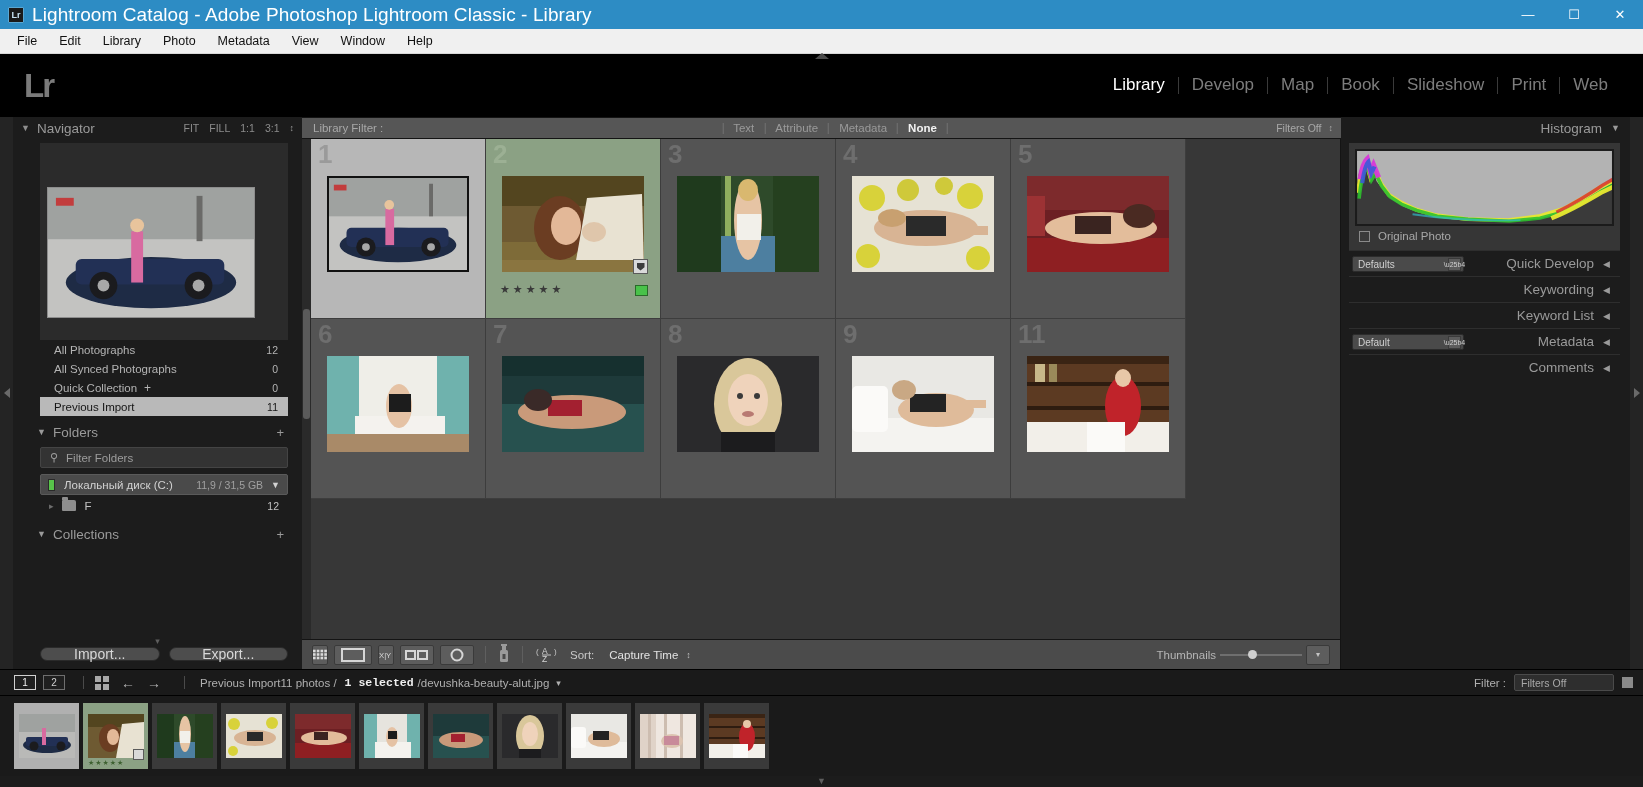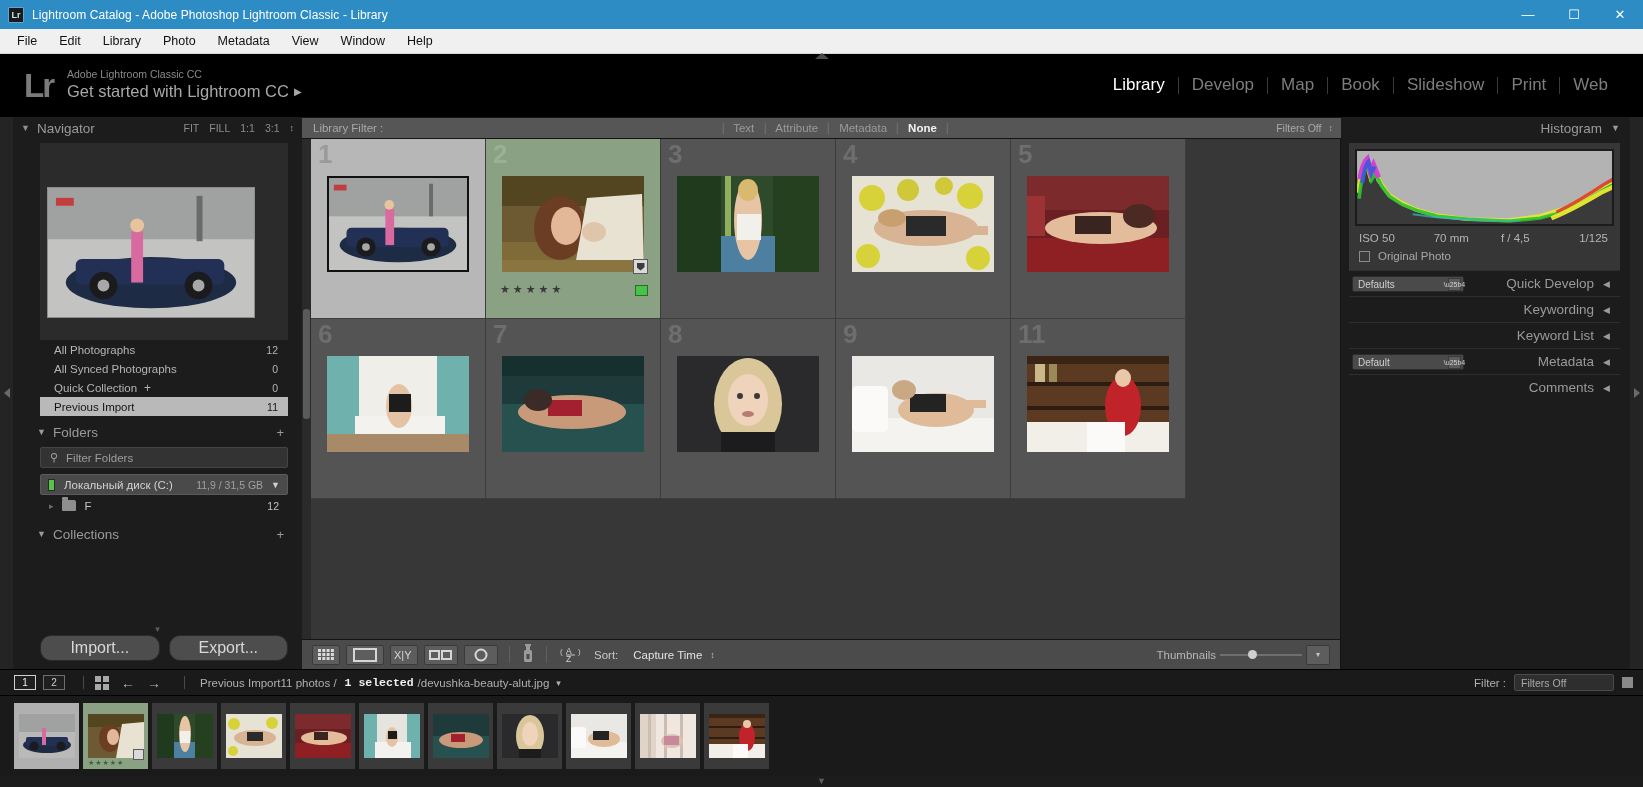--- a/index.html
+++ b/index.html
@@ -15,21 +15,21 @@
   .titlebar {
     height:29px; background:#2d8cc4; display:flex; align-items:center;
     color:#fff; flex:0 0 29px; position:relative;
   }
   .lr-badge {
     width:16px; height:16px; margin-left:8px; margin-right:8px;
     background:#1a1a1a; color:#c8e4f5; font-size:9px; font-weight:bold;
     display:flex; align-items:center; justify-content:center; border-radius:1px;
     border:1px solid #5aa8d4;
   }
-  .title-text { font-size:12px; letter-spacing:.1px; }
+  .title-text { font-size:19px; letter-spacing:.1px; }
   .win-buttons { position:absolute; right:0; top:0; display:flex; height:29px; }
   .win-btn {
     width:46px; height:29px; display:flex; align-items:center; justify-content:center;
     color:#fff; font-size:13px; line-height:1;
   }
 
   
   .menubar {
     height:25px; background:#f0f0f0; color:#111; display:flex; align-items:center;
     flex:0 0 25px; padding-left:6px; border-bottom:1px solid #d8d8d8;
@@ -105,22 +105,22 @@
   .vol-size { margin-left:auto; margin-right:8px; font-size:10.5px; color:#a0a0a0; }
   .folder-sub { margin:0 14px 0 27px; height:21px; display:flex; align-items:center; padding:0 9px; color:#c2c2c2; font-size:11.5px;}
   .folder-sub .disc { color:#6e6e6e; margin-right:8px; font-size:9px; }
   .folder-glyph { width:14px;height:11px;background:#8e8e8e;border-radius:1px 2px 1px 1px;margin-right:9px;position:relative;}
   .folder-glyph:before{content:"";position:absolute;top:-3px;left:0;width:6px;height:3px;background:#8e8e8e;border-radius:1px 1px 0 0;}
 
   .left-bottom { margin-top:auto; }
   .left-caret { text-align:center; color:#5e5e5e; font-size:9px; height:11px; line-height:11px;}
   .io-buttons { display:flex; gap:9px; margin:0 14px 8px 27px; }
   .io-btn {
-    flex:1; height:26px; background:#4d4d4d; border:1px solid #2a2a2a; border-radius:11px;
-    color:#d8d8d8; font-size:16px; display:flex; align-items:center; justify-content:center;
+    flex:1; height:14px; background:#4d4d4d; border:1px solid #2a2a2a; border-radius:11px;
+    color:#d8d8d8; font-size:14px; display:flex; align-items:center; justify-content:center;
   }
 
   
   .center { flex:1 1 auto; display:flex; flex-direction:column; min-width:0; background:#fde047; }
   .filter-bar {
     height:22px; background:#565656; display:flex; align-items:center; border-bottom:1px solid #141414;
     border-top:1px solid #141414; position:relative; flex:0 0 22px;
   }
   .filter-label { padding-left:11px; color:#a8a8a8; font-size:11.5px; }
   .filter-tabs { position:absolute; left:50%; transform:translateX(-44%); display:flex; align-items:center; }
@@ -152,21 +152,21 @@
   }
   .badge-flag i { width:8px;height:8px;background:#3c3c3c;display:block; clip-path:polygon(0 0,100% 0,100% 60%,50% 100%,0 60%); }
   .badge-green { position:absolute; right:12px; bottom:22px; width:13px; height:11px; background:#49c24a; border:1px solid #2a6a2a;}
 
   .toolbar {
     height:30px; flex:0 0 30px; background:#4b4b4b; border-top:1px solid #141414;
     display:flex; align-items:center; padding:0 10px; color:#c4c4c4; position:relative;
     border-right:1px solid #141414;
   }
   .tb-group { display:flex; align-items:center; gap:6px; }
-  .tb-btn { width:28px; height:20px; background:#5d5d5d; border:1px solid #3a3a3a; border-radius:2px; display:flex;align-items:center;justify-content:center;}
+  .tb-btn { width:16px; height:20px; background:#5d5d5d; border:1px solid #3a3a3a; border-radius:2px; display:flex;align-items:center;justify-content:center;}
   .tb-sep { width:1px; height:17px; background:#5f5f5f; margin:0 11px; }
   .sort-label { font-size:11.5px; color:#c8c8c8; margin-right:7px; }
   .sort-val { font-size:11.5px; color:#e2e2e2; }
   .tb-right { margin-left:auto; display:flex; align-items:center; gap:4px; }
   .thumb-lbl { font-size:11.5px; color:#b6b6b6; }
   .slider { width:82px; height:11px; position:relative; }
   .slider .track { position:absolute; top:5px; left:0; right:0; height:2px; background:#6f6f6f; }
   .slider .knob { position:absolute; top:1px; left:28px; width:9px;height:9px;border-radius:50%;background:#cfcfcf; }
   .tb-caret { width:24px;height:20px;background:#5d5d5d;border:1px solid #3a3a3a;border-radius:2px;display:flex;align-items:center;justify-content:center;font-size:8px;}
 
@@ -253,24 +253,20 @@
     <div class="menu-item">Photo</div>
     <div class="menu-item">Metadata</div>
     <div class="menu-item">View</div>
     <div class="menu-item">Window</div>
     <div class="menu-item">Help</div>
   </div>
 
   <div class="idbar">
     <div class="caret-top"></div>
     <div class="id-logo">Lr</div>
-    <div class="id-text">
-      <div class="id-small">Adobe Lightroom Classic CC</div>
-      <div class="id-big"><span>Get started with Lightroom CC</span><span class="arrow">▶</span></div>
-    </div>
     <div class="modules">
       <div class="module active">Library</div>
       <div class="module-sep"></div>
       <div class="module">Develop</div>
       <div class="module-sep"></div>
       <div class="module">Map</div>
       <div class="module-sep"></div>
       <div class="module">Book</div>
       <div class="module-sep"></div>
       <div class="module">Slideshow</div>
@@ -670,26 +666,20 @@
             <path d="M2 44 C 4 24, 7 16, 10 13 L14 28 L18 20 L24 34 L32 46 L44 54 L58 61 L78 67 L108 71 L148 72 L178 68 L203 60 L223 48 L238 38 L250 32" fill="none" stroke="#e8e830" stroke-width="4" opacity=".95"></path>
             <path d="M3 50 C5 30, 8 20, 11 17 L15 31 L19 24 L25 37 L33 48 L45 56 L59 62 L79 68 L109 71 L149 73 L179 70 L204 63 L224 52 L239 42 L250 36" fill="none" stroke="#2ec12e" stroke-width="3.5" opacity=".9"></path>
             <path d="M4 30 C6 16, 9 11, 11 9 L14 22 L17 15 L22 28" fill="none" stroke="#d838d8" stroke-width="5" opacity=".95"></path>
             <path d="M6 34 C8 20, 10 14, 12 12 L15 24 L18 17" fill="none" stroke="#3a5ad8" stroke-width="4" opacity=".9"></path>
             <path d="M195 64 C210 56, 226 46, 240 36 L250 30" fill="none" stroke="#d83030" stroke-width="3.5" opacity=".85"></path>
             <path d="M190 70 C205 64, 222 54, 238 44 L250 38" fill="none" stroke="#e8e830" stroke-width="4.5" opacity=".95"></path>
             <path d="M55 66 C80 70, 120 73, 160 72" fill="none" stroke="#30b8c8" stroke-width="2" opacity=".7"></path>
             <rect x="0" y="0" width="250" height="77" fill="none" stroke="#1b1b1b" stroke-width="2"></rect>
           </svg>
         </div>
-        <div class="histo-meta">
-          <span>ISO 50</span>
-          <span>70 mm</span>
-          <span>f / 4,5</span>
-          <span>1/125</span>
-        </div>
         <div class="orig-row">
           <span class="chk"></span>
           <span>Original Photo</span>
         </div>
       </div>
 
       <div class="rsec">
         <div class="preset-sel">
           <span>Defaults</span>
           <span class="sp">\u25b4</span>

